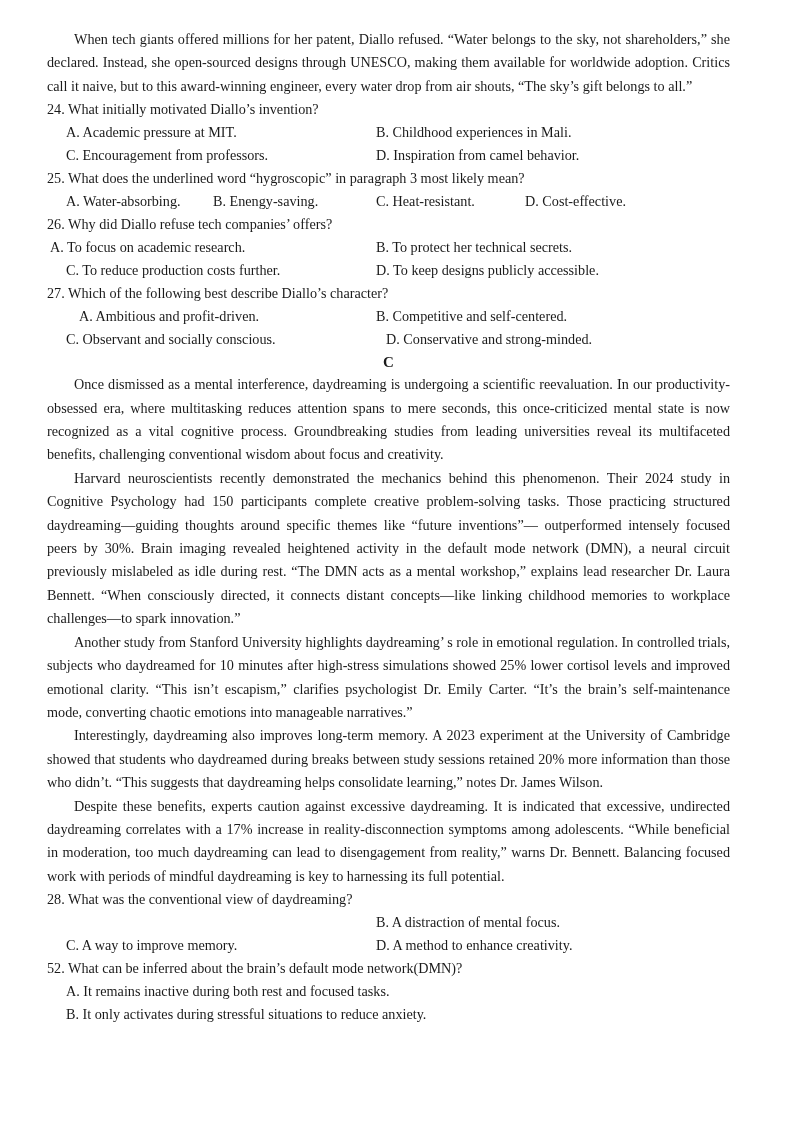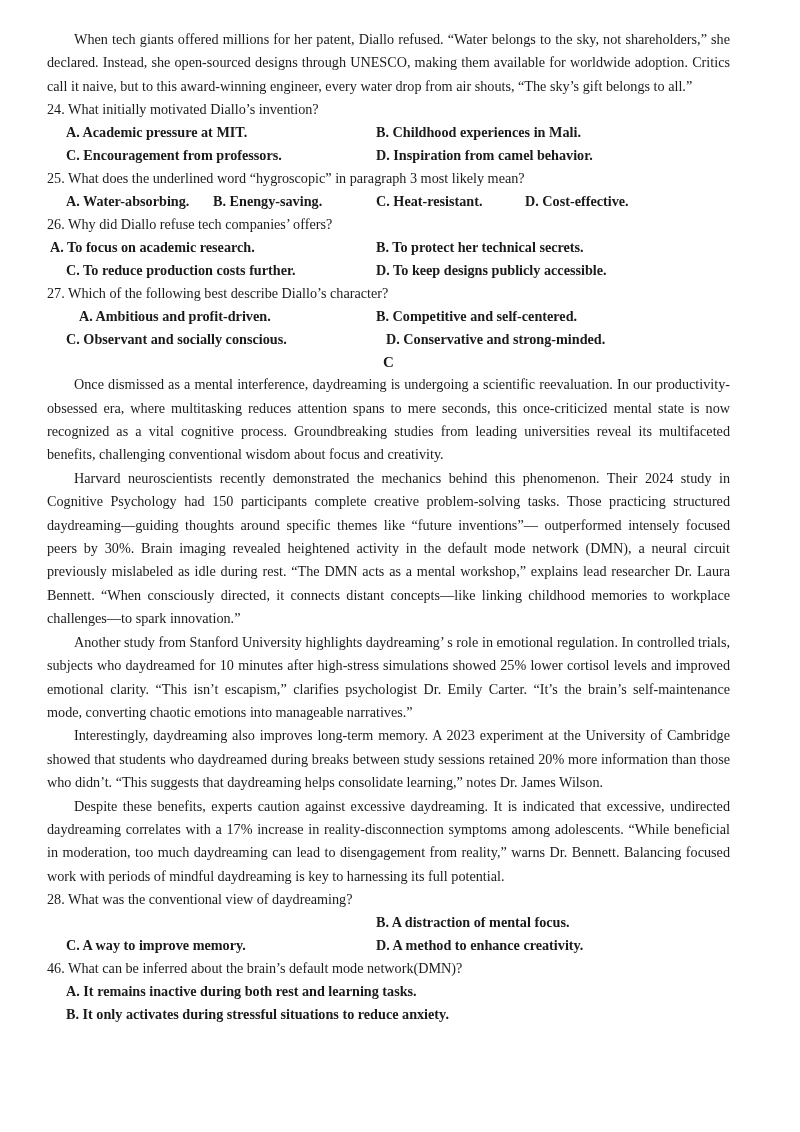--- a/index.html
+++ b/index.html
@@ -4,21 +4,21 @@
 <style>
   html, body { margin: 0; padding: 0; background: #ffffff; }
   body {
     width: 800px; height: 1132px; overflow: hidden; position: relative;
     font-family: "Liberation Serif", "DejaVu Serif", serif;
     color: #1a1a1a; font-size: 14.2px;
   }
   .page { position: absolute; left: 47px; top: 28px; width: 683px; }
   .para { text-align: justify; line-height: 23.4px; text-indent: 27px; margin: 0; }
   .q { height: 23px; line-height: 23px; }
-  .opts { position: relative; height: 23px; line-height: 23px; font-weight: bold; }
+  .opts { position: relative; height: 23px; line-height: 23px; }
   .opt { position: absolute; top: 0; white-space: nowrap; }
   .section-letter { text-align: center; font-weight: bold; height: 22px; line-height: 22px; font-size: 15px; }
 </style>
 </head>
 <body>
 
 <div class="page">
 
   <p class="para" style="margin-bottom:0;">When tech giants offered millions for her patent, Diallo refused. “Water belongs to the sky, not shareholders,” she declared. Instead, she open-sourced designs through UNESCO, making them available for worldwide adoption. Critics call it naive, but to this award-winning engineer, every water drop from air shouts, “The sky’s gift belongs to all.”</p>
 
@@ -81,22 +81,22 @@
     <div class="opts">
       <span class="opt" style="left:329px">B. A distraction of mental focus.</span>
     </div>
     <div class="opts">
       <span class="opt" style="left:19px">C. A way to improve memory.</span>
       <span class="opt" style="left:329px">D. A method to enhance creativity.</span>
     </div>
   </div>
 
   <div>
-    <div class="q">46. What can be inferred about the brain’s default mode network(DMN)?</div>
+    <div class="q">52. What can be inferred about the brain’s default mode network(DMN)?</div>
     <div class="opts">
-      <span class="opt" style="left:19px">A. It remains inactive during both rest and learning tasks.</span>
+      <span class="opt" style="left:19px">A. It remains inactive during both rest and focused tasks.</span>
     </div>
     <div class="opts">
       <span class="opt" style="left:19px">B. It only activates during stressful situations to reduce anxiety.</span>
     </div>
   </div>
 
 </div>
 
 </body></html>

